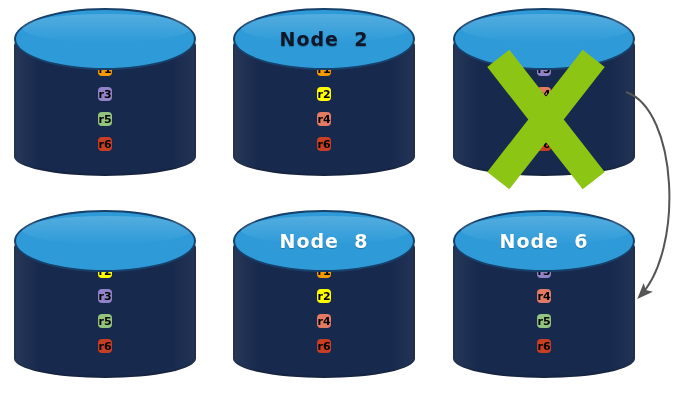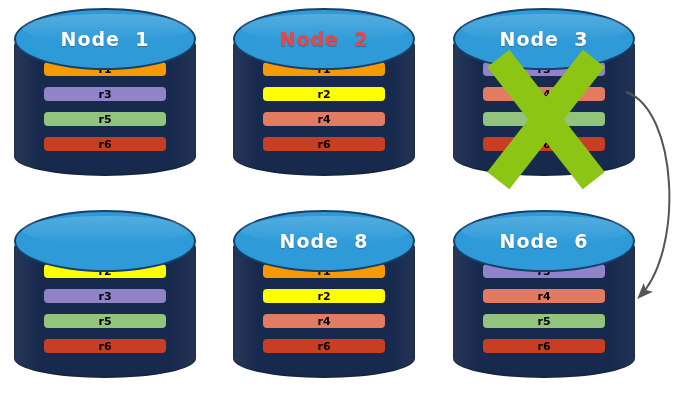--- a/index.html
+++ b/index.html
@@ -87,20 +87,21 @@
 
   
   .records {
     position: absolute;
     left: 30px;
     top: 54px;
     width: 122px;
     display: flex;
     flex-direction: column;
     gap: 11px;
+    align-items: center;
   }
   .record {
     height: 14px;
     border-radius: 4px;
     display: flex;
     align-items: center;
     justify-content: center;
     font-size: 11px;
     font-weight: bold;
     color: #000000;
@@ -151,49 +152,47 @@
         <div class="cyl-side-shade"></div>
         <div class="records">
           <div class="record" style="background: rgb(245, 155, 0);">r1</div>
           <div class="record" style="background: rgb(145, 131, 199);">r3</div>
           <div class="record" style="background: rgb(146, 196, 125);">r5</div>
           <div class="record" style="background: rgb(200, 62, 35);">r6</div>
         </div>
         <div class="cyl-top" style="background: rgb(46, 155, 216);">
           <div class="cyl-top-gloss"></div>
         </div>
-        <div class="node-label" style="color: rgb(255, 255, 255);">Node  1</div>
       </div>
       <div class="node" style="left: 233px; top: 8px;">
         <div class="cyl-body" style="background: rgb(23, 41, 77);"></div>
         <div class="cyl-side-shade"></div>
         <div class="records">
           <div class="record" style="background: rgb(245, 155, 0);">r1</div>
           <div class="record" style="background: rgb(255, 255, 0);">r2</div>
           <div class="record" style="background: rgb(226, 123, 98);">r4</div>
           <div class="record" style="background: rgb(200, 62, 35);">r6</div>
         </div>
         <div class="cyl-top" style="background: rgb(46, 155, 216);">
           <div class="cyl-top-gloss"></div>
         </div>
-        <div class="node-label" style="color: #ef4444;">Node  2</div>
+        <div class="node-label" style="color: #0f172a;">Node  2</div>
       </div>
       <div class="node" style="left: 453px; top: 8px;">
         <div class="cyl-body" style="background: rgb(23, 41, 77);"></div>
         <div class="cyl-side-shade"></div>
         <div class="records">
           <div class="record" style="background: rgb(145, 131, 199);">r3</div>
           <div class="record" style="background: rgb(226, 123, 98);">r4</div>
           <div class="record" style="background: rgb(146, 196, 125);">r5</div>
           <div class="record" style="background: rgb(200, 62, 35);">r6</div>
         </div>
         <div class="cyl-top" style="background: rgb(46, 155, 216);">
           <div class="cyl-top-gloss"></div>
         </div>
-        <div class="node-label" style="color: rgb(255, 255, 255);">Node  3</div>
         <div class="x-mark">
           <div class="x-bar a" style="background: rgb(140, 197, 20);"></div>
           <div class="x-bar b" style="background: rgb(140, 197, 20);"></div>
         </div>
       </div>
       <div class="node" style="left: 14px; top: 210px;">
         <div class="cyl-body" style="background: rgb(23, 41, 77);"></div>
         <div class="cyl-side-shade"></div>
         <div class="records">
           <div class="record" style="background: rgb(255, 255, 0);">r2</div>

